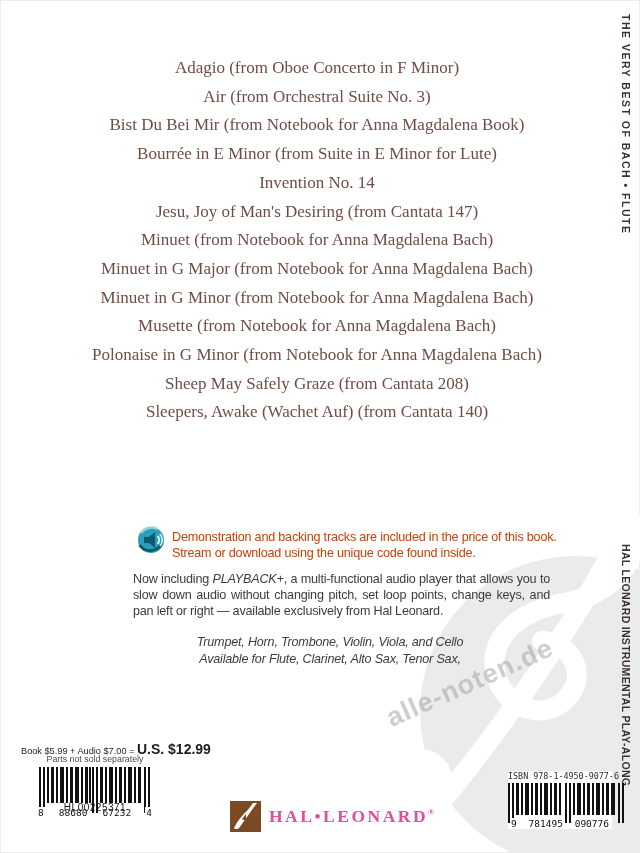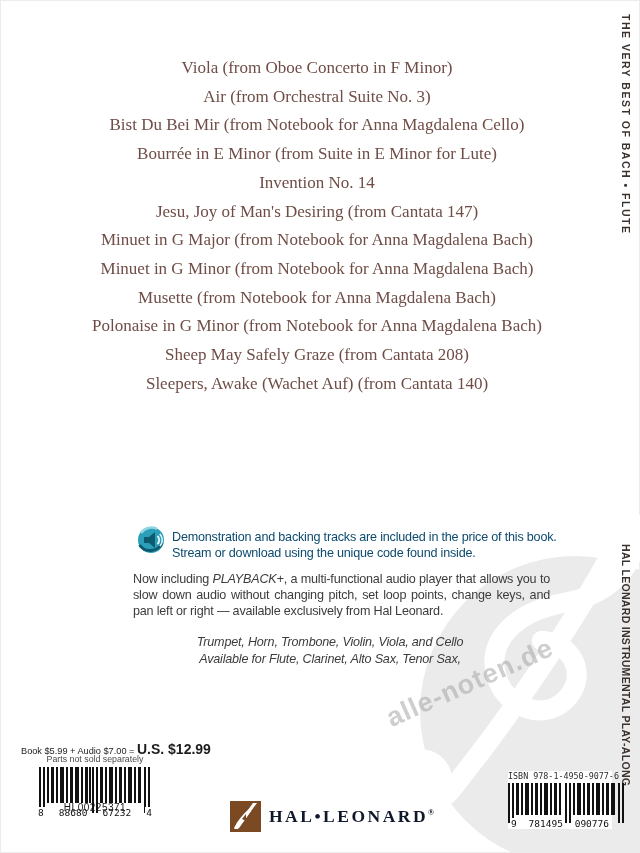--- a/index.html
+++ b/index.html
@@ -39,21 +39,21 @@
     text-align:center;font-family:"Liberation Serif",serif;
     font-size:17px;line-height:28.7px;color:#6f4d46;
   }
   
   .audio-row{
     position:absolute;left:137px;top:526px;width:420px;z-index:2;
     display:flex;align-items:flex-start;
   }
   .audio-row svg{flex:0 0 auto;}
   .audio-note{
-    margin-left:7px;font-size:12.6px;line-height:16px;color:#0c4a6e;
+    margin-left:7px;font-size:12.6px;line-height:16px;color:#c2410c;
     letter-spacing:-0.2px;padding-top:3px;
   }
   
   .playback{
     position:absolute;left:133px;top:572px;width:417px;z-index:2;
     font-size:12.6px;line-height:15.8px;color:#3c3c3c;
     letter-spacing:-0.2px;text-align:justify;
   }
   .playback .brand{font-weight:normal;font-style:italic;}
   
@@ -86,21 +86,21 @@
     text-align:center;font-weight:normal;font-size:10px;
     letter-spacing:0.5px;color:#1a1a1a;
   }
   
   .hl-logo{
     position:absolute;left:230px;top:801px;z-index:2;
     display:flex;align-items:center;
   }
   .hl-word{
     margin-left:8px;font-family:"Liberation Serif",serif;font-weight:bold;
-    font-size:17.5px;letter-spacing:2.5px;color:#0f172a;white-space:nowrap;
+    font-size:17.5px;letter-spacing:2.5px;color:#ec4899;white-space:nowrap;
   }
   .hl-word sup{font-size:8px;letter-spacing:0;}
   
   .isbn{
     position:absolute;left:508px;top:771px;width:104px;z-index:2;
     background:#fff;text-align:center;
   }
   .isbn-label{
     font-family:"DejaVu Sans Mono",monospace;font-size:8.4px;
     color:#2d2d2d;white-space:nowrap;margin-bottom:2px;
@@ -118,26 +118,27 @@
     <path d="M96 28 C 128 52 120 102 78 134 C 38 166 28 204 52 230 C 76 256 120 248 126 214 C 131 184 102 166 76 178"></path>
     <path d="M66 352 C 62 382 20 384 16 358 C 13 336 42 330 52 346"></path>
   </g>
 </svg>
 <div class="wm-text">alle-noten.de</div>
 
 <div class="spine top">THE VERY BEST OF BACH • FLUTE</div>
 <div class="spine bottom">HAL LEONARD INSTRUMENTAL PLAY-ALONG</div>
 
 <div class="song-list">
-  <div>Viola (from Oboe Concerto in F Minor)</div>
+  <div>Adagio (from Oboe Concerto in F Minor)</div>
   <div>Air (from Orchestral Suite No. 3)</div>
-  <div>Bist Du Bei Mir (from Notebook for Anna Magdalena Cello)</div>
+  <div>Bist Du Bei Mir (from Notebook for Anna Magdalena Book)</div>
   <div>Bourrée in E Minor (from Suite in E Minor for Lute)</div>
   <div>Invention No. 14</div>
   <div>Jesu, Joy of Man's Desiring (from Cantata 147)</div>
+  <div>Minuet (from Notebook for Anna Magdalena Bach)</div>
   <div>Minuet in G Major (from Notebook for Anna Magdalena Bach)</div>
   <div>Minuet in G Minor (from Notebook for Anna Magdalena Bach)</div>
   <div>Musette (from Notebook for Anna Magdalena Bach)</div>
   <div>Polonaise in G Minor (from Notebook for Anna Magdalena Bach)</div>
   <div>Sheep May Safely Graze (from Cantata 208)</div>
   <div>Sleepers, Awake (Wachet Auf) (from Cantata 140)</div>
 </div>
 
 <div class="audio-row">
   <svg width="28" height="28" viewBox="0 0 28 28">

